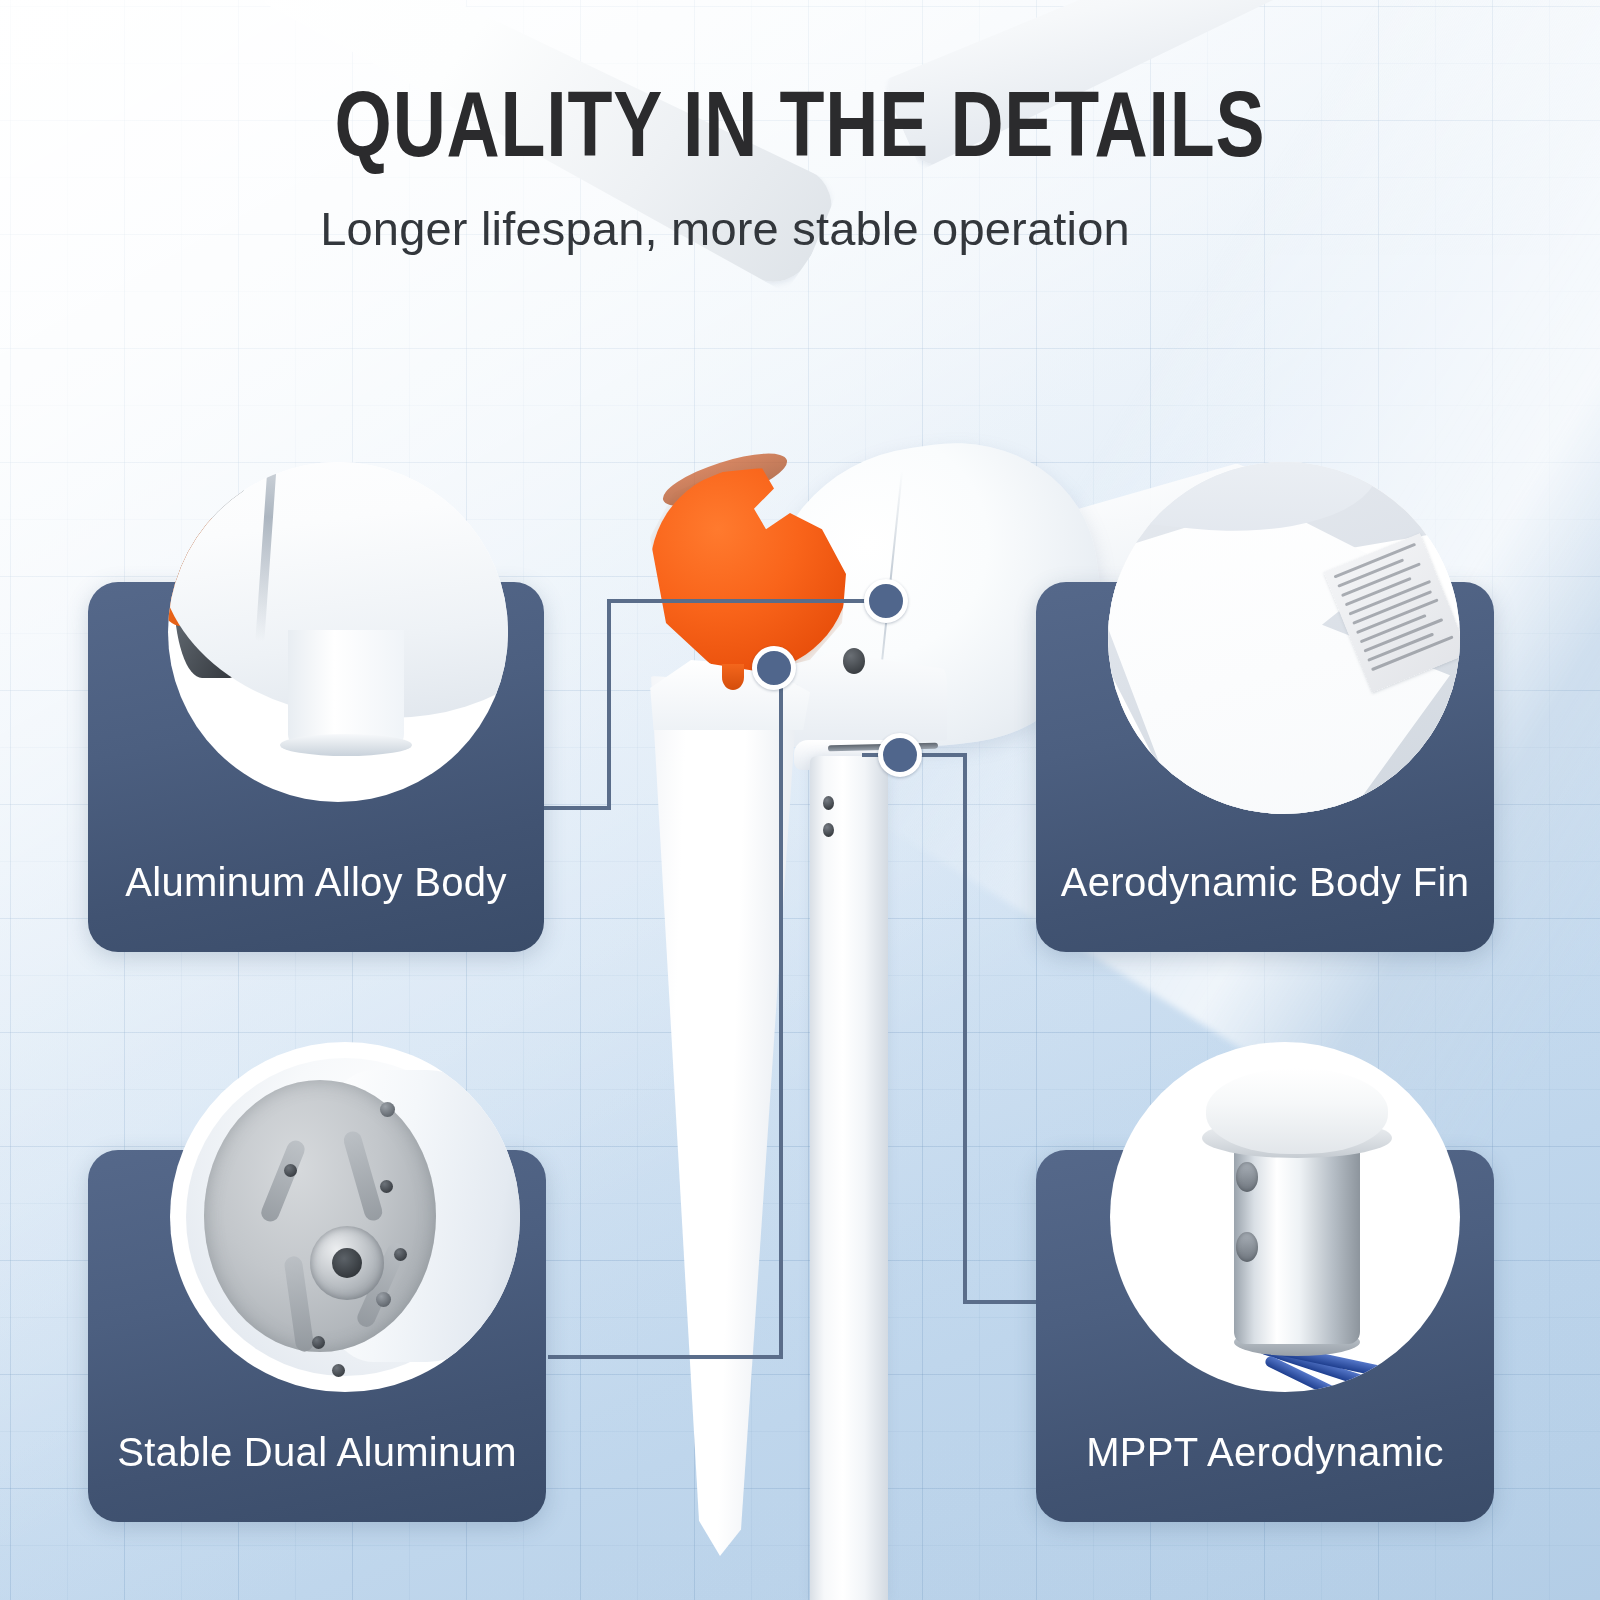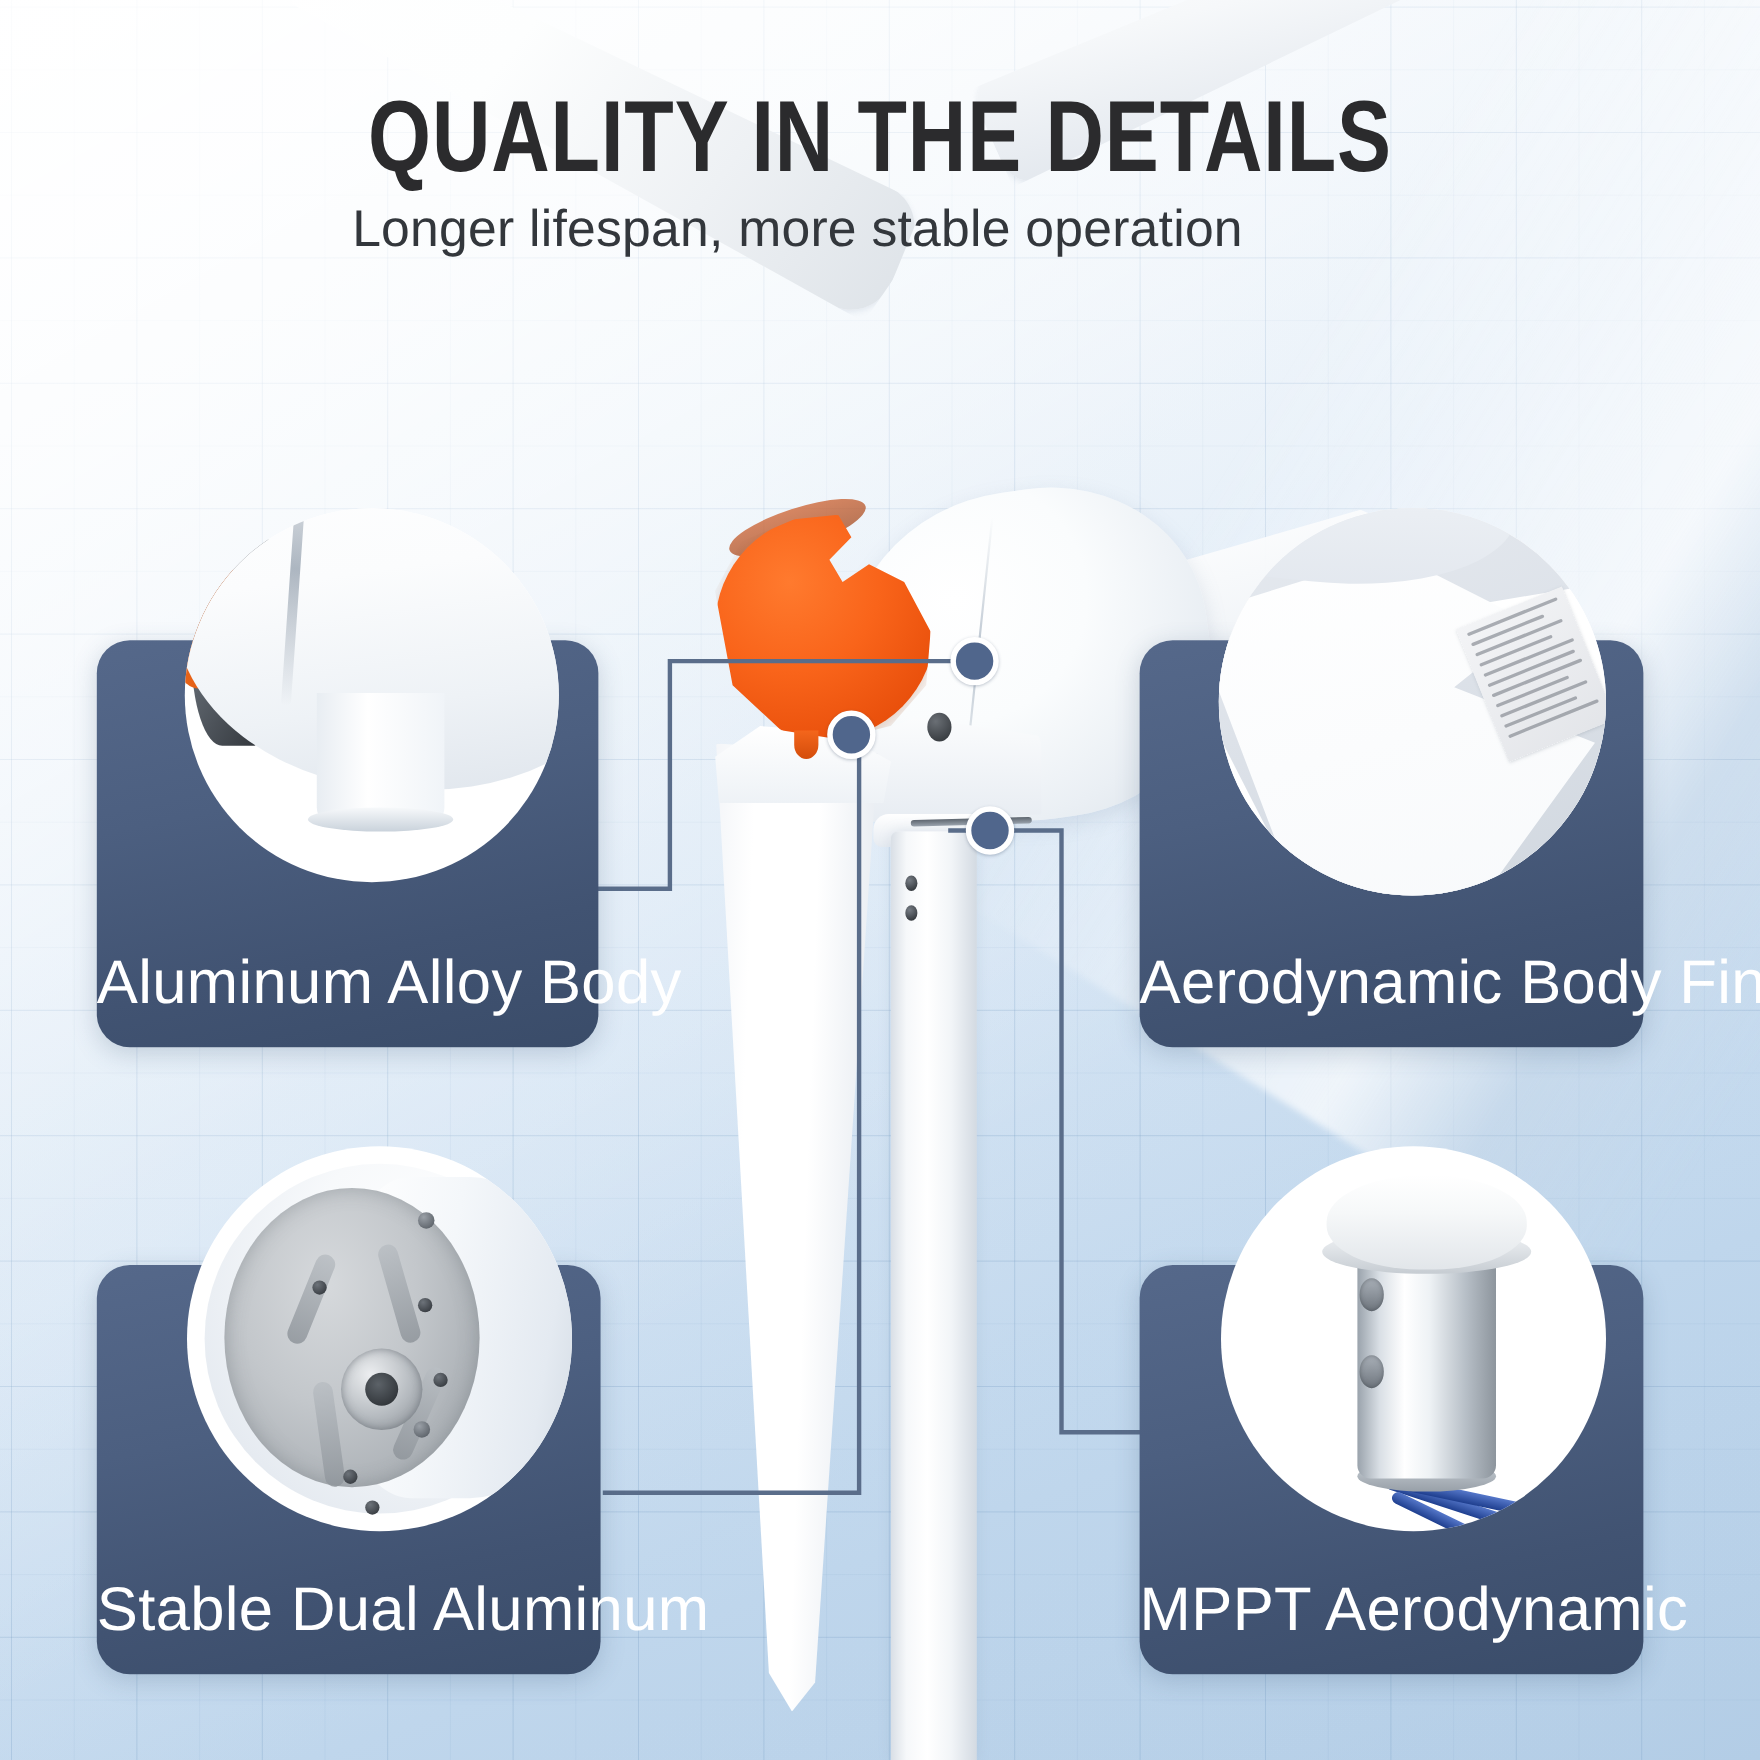--- a/index.html
+++ b/index.html
@@ -27,21 +27,21 @@
   .sheen{position:absolute;top:-200px;right:-260px;width:700px;height:1300px;
     transform:rotate(32deg);pointer-events:none;
     background:linear-gradient(90deg, rgba(255,255,255,0) 0%, rgba(255,255,255,.55) 40%, rgba(255,255,255,.70) 55%, rgba(200,214,228,.30) 75%, rgba(255,255,255,0) 100%);
     filter:blur(3px);}
 
   
   .title{position:absolute;top:78px;left:0;width:1600px;text-align:center;
     font-family:"Liberation Sans Narrow","Liberation Sans",sans-serif;
     font-size:92px;font-weight:bold;letter-spacing:1px;color:#2b2b2d;
     transform:scaleX(.80);transform-origin:50% 50%;white-space:nowrap;line-height:1;}
-  .subtitle{position:absolute;top:180px;left:0;width:1450px;text-align:center;
+  .subtitle{position:absolute;top:201px;left:0;width:1450px;text-align:center;
     font-size:47px;font-weight:400;color:#33373c;letter-spacing:.2px;white-space:nowrap;}
 
   
   .product{position:absolute;inset:0;pointer-events:none;}
   .blade{position:absolute;background:linear-gradient(100deg,#ffffff 0%,#fdfefe 35%,#eef1f4 70%,#dfe4e9 100%);
     box-shadow:0 2px 6px rgba(120,140,165,.18);}
 
   
   .bladeA{left:198px;top:182px;width:620px;height:120px;
     transform:rotate(27deg);transform-origin:100% 50%;
@@ -111,21 +111,21 @@
   .lines{position:absolute;inset:0;}
   .dot{position:absolute;width:44px;height:44px;border-radius:50%;
     background:#50668c;border:5px solid #ffffff;box-sizing:border-box;
     box-shadow:0 1px 3px rgba(40,60,90,.30);}
 
   
   .card{position:absolute;border-radius:30px;
     background:linear-gradient(168deg,#55688a 0%,#4c5f80 38%,#415372 72%, #3a4c69 100%);
     box-shadow:0 6px 22px rgba(60,85,120,.22);}
   .card-label{position:absolute;left:0;width:100%;text-align:center;
-    color:#ffffff;font-size:56px;font-weight:400;letter-spacing:.3px;white-space:nowrap;}
+    color:#ffffff;font-size:40px;font-weight:400;letter-spacing:.3px;white-space:nowrap;}
 
   .photo{position:absolute;border-radius:50%;overflow:hidden;background:#ffffff;}
 
   
   .p1{left:168px;top:462px;width:340px;height:340px;}
   .p1 .body{position:absolute;left:-10px;top:-74px;width:430px;height:330px;
     background:linear-gradient(172deg,#ffffff 0%,#fbfcfd 40%,#eef2f6 72%,#dfe5ec 100%);
     border-radius:44% 50% 46% 50%;}
   .p1 .ring{position:absolute;left:96px;top:-70px;width:9px;height:250px;
     background:linear-gradient(180deg,rgba(150,162,176,0),rgba(120,135,152,.6),rgba(150,162,176,0));

